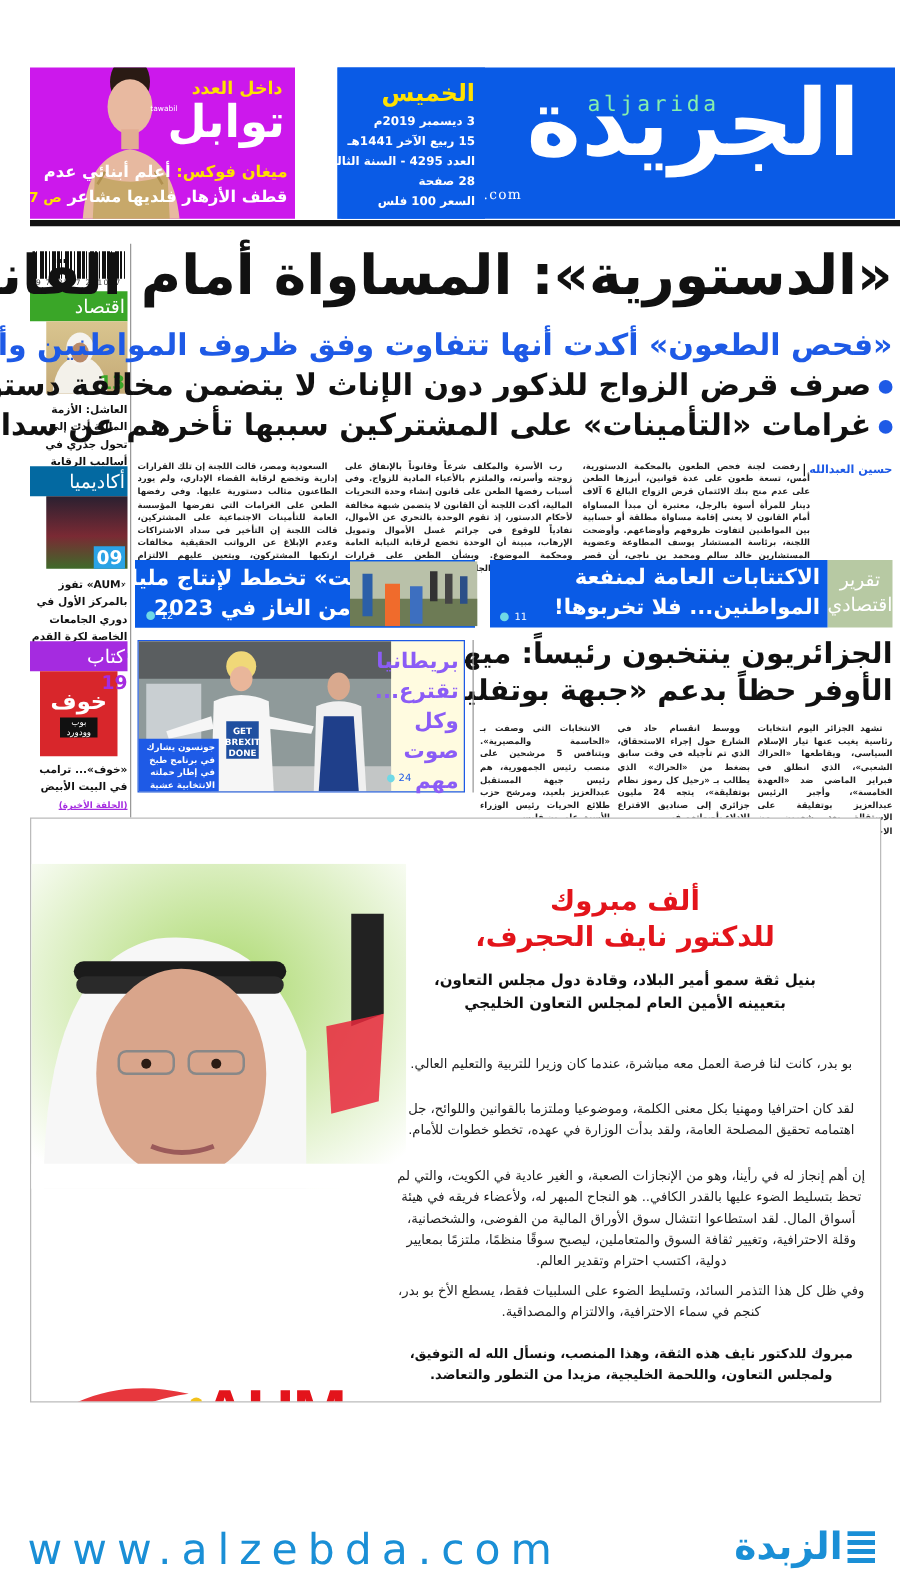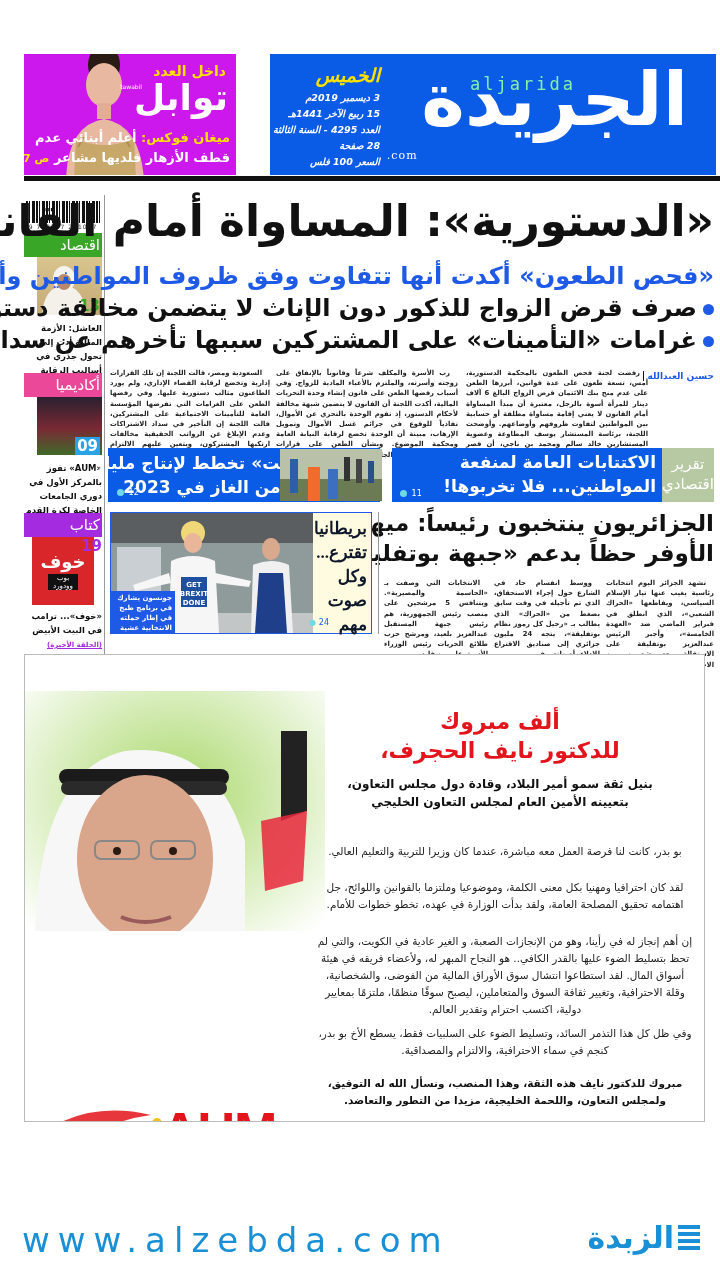--- a/index.html
+++ b/index.html
@@ -8,21 +8,21 @@
   .abs { position: absolute; }
 
   
   #masthead-logo { left: 270px; top: 54px; width: 446px; height: 121px; background: #0a5be6; }
   #logo-text { position: absolute; right: 28px; top: 8px; font-size: 74px; font-weight: bold; color: #fff; font-family: "DejaVu Sans", sans-serif; line-height: 1; letter-spacing: -1px; }
   #logo-dot { position: absolute; left: 32px; top: 74px; width: 18px; height: 18px; border-radius: 50%; background: #7fe6e6; }
   #logo-latin { position: absolute; left: 200px; top: 20px; font-size: 17px; color: #86efac; letter-spacing: 3px; direction: ltr; font-family: "DejaVu Sans Mono", monospace; }
   #logo-url { position: absolute; left: 32px; top: 95px; font-size: 11px; color: #fff; direction: ltr; font-family: "DejaVu Serif", serif; letter-spacing: 1px; }
   #logo-sep { position: absolute; left: 0; top: 0; width: 3px; height: 121px; background: #8ab4ff; }
 
-  #dateblock { left: 270px; top: 54px; width: 118px; height: 121px; background: #0a5be6; color: #fff; text-align: right; padding: 10px 8px 0 4px; font-style: italic; }
+  #dateblock { left: 270px; top: 54px; width: 118px; height: 121px; background: #0a5be6; color: #fff; text-align: right; padding: 10px 8px 0 4px; }
   #date-day { font-size: 19px; font-weight: bold; color: #ffe100; line-height: 1.2; margin-bottom: 3px; }
   #dateblock .ln { font-size: 9.5px; font-weight: bold; line-height: 16px; white-space: nowrap; }
 
   #promo { left: 24px; top: 54px; width: 212px; height: 121px; background: #cc18ec; overflow: hidden; }
   #promo-photo { position: absolute; left: 30px; top: -25px; width: 96px; height: 150px; }
   #promo-head { position: absolute; right: 10px; top: 9px; color: #ffe100; font-size: 14px; font-weight: bold; }
   #promo-brand { position: absolute; right: 8px; top: 26px; color: #fff; font-size: 36px; font-weight: bold; line-height: 1; }
   #promo-brand-latin { position: absolute; right: 94px; top: 29px; color: #fff; font-size: 6px; direction: ltr; }
   #promo-line1 { position: absolute; right: 6px; top: 76px; font-size: 13px; font-weight: bold; color: #fff; white-space: nowrap; }
   #promo-line1 .yl { color: #ffe100; }
@@ -57,21 +57,21 @@
   #band1-tag { left: 662px; top: 448px; width: 52px; height: 54px; background: #b7c9a3; color: #fff; font-size: 15px; text-align: center; line-height: 20px; padding-top: 6px; }
   .band-title { position: absolute; right: 6px; font-size: 17px; font-weight: bold; white-space: nowrap; }
   .band-page { position: absolute; left: 8px; bottom: 4px; font-size: 8px; color: #fff; }
   .band-page .pd { display:inline-block; width:7px; height:7px; border-radius:50%; background:#6fd9e6; margin-right:2px; vertical-align: middle; }
   #band2 { left: 108px; top: 448px; width: 272px; height: 54px; background: #0a5be6; color: #fff; border: 1px solid #0a5be6; }
   #band2-img { left: 280px; top: 449px; width: 102px; height: 52px; }
 
   
   #uk-box { left: 110px; top: 512px; width: 262px; height: 122px; border: 1px solid #1e5ae6; background: #fffbe0; }
   #uk-photo { position: absolute; left: 0; top: 0; width: 202px; height: 120px; overflow: hidden; }
-  #uk-head { position: absolute; right: 4px; top: 4px; width: 56px; font-size: 17px; font-weight: bold; line-height: 24px; text-align: right; color: #0f172a; font-family: Liberation Serif, serif; }
+  #uk-head { position: absolute; right: 4px; top: 4px; width: 56px; font-size: 17px; font-weight: bold; line-height: 24px; text-align: right; color: #8b5cf6; }
   #uk-page { position: absolute; right: 42px; bottom: 6px; font-size: 8px; color: #1e5ae6; font-weight: normal; }
   #uk-caption { position: absolute; left: 0; bottom: 0; width: 64px; height: 42px; background: #1e5ae6; color: #fff; font-size: 7px; line-height: 10px; padding: 2px 3px; text-align: right; font-weight: bold; }
   #dz-head { left: 384px; top: 508px; width: 330px; text-align: right; font-size: 23px; font-weight: bold; line-height: 30px; color: #111; white-space: nowrap; letter-spacing: -0.5px; }
   #dz-vrule { left: 378px; top: 512px; width: 1px; height: 122px; background: #999; }
   .dzcol { top: 578px; font-size: 6.8px; line-height: 10.2px; text-align: justify; color: #222; font-weight: bold; }
   .dzcol p { text-indent: 8px; }
 
   
   #ad { left: 24px; top: 654px; width: 681px; height: 468px; border: 1px solid #bbb; background: #fff; overflow: hidden; }
   #ad-photo { position: absolute; left: 0; top: 36px; width: 300px; height: 260px; }
@@ -142,21 +142,21 @@
       <ellipse cx="40" cy="22" rx="11" ry="13" fill="#f5f3ef"></ellipse>
       <ellipse cx="40" cy="25" rx="7" ry="8" fill="#b98a6a"></ellipse>
     </svg>
     <span class="rail-num" style="color:#3aa628;">13</span>
   </div>
   <div class="rail-text" style="top:126px;">
     <span>العاشل: الأزمة المالية أدت إلى تحول جذري في أساليب الرقابة والإشراف</span>
     <span class="rail-arrow">◂◂</span>
   </div>
 
-  <div class="rail-tab" style="top:178px;background:#ec4899;">أكاديميا</div>
+  <div class="rail-tab" style="top:178px;background:#0369a1;">أكاديميا</div>
   <div class="rail-img" style="top:202px;height:58px;background:linear-gradient(180deg,#2a2030,#7a2a34 55%,#3f6a2a);">
     <span class="rail-num" style="color:#fff;background:#2aa3e6;padding:0 2px;">09</span>
   </div>
   <div class="rail-text" style="top:266px;">
     <span>«AUM» تفوز بالمركز الأول في دوري الجامعات الخاصة لكرة القدم</span>
     <span class="rail-arrow">◂◂</span>
   </div>
 
   <div class="rail-tab" style="top:318px;background:#a52be0;">كتاب</div>
   <div class="rail-img" style="top:342px;height:68px;width:62px;right:8px;background:#d8262b;color:#fff;text-align:center;">

